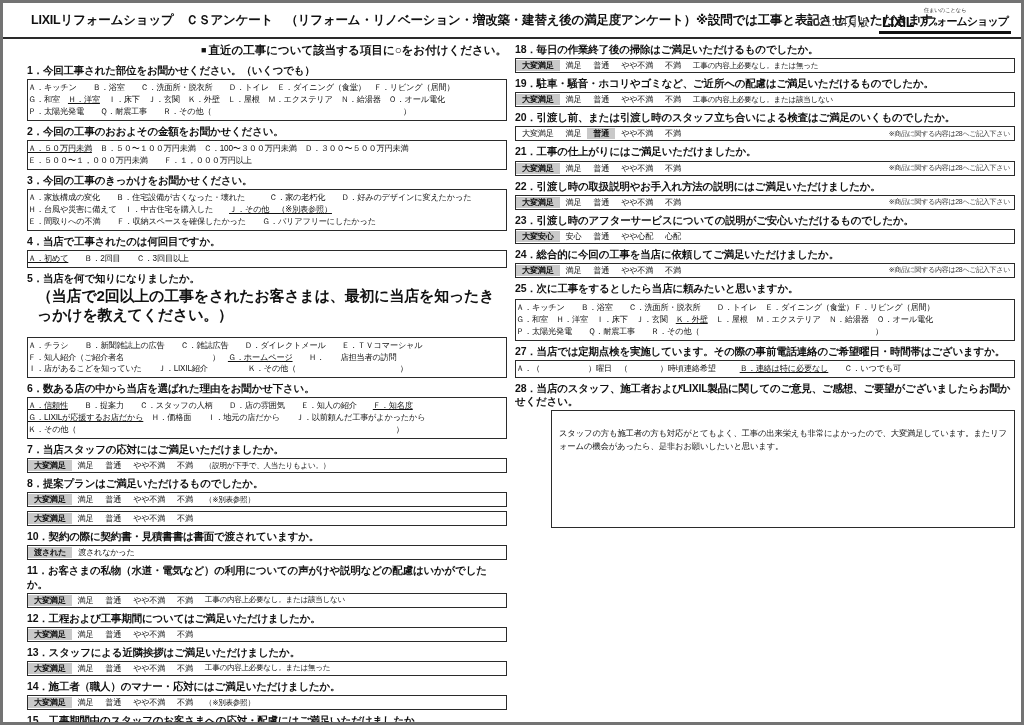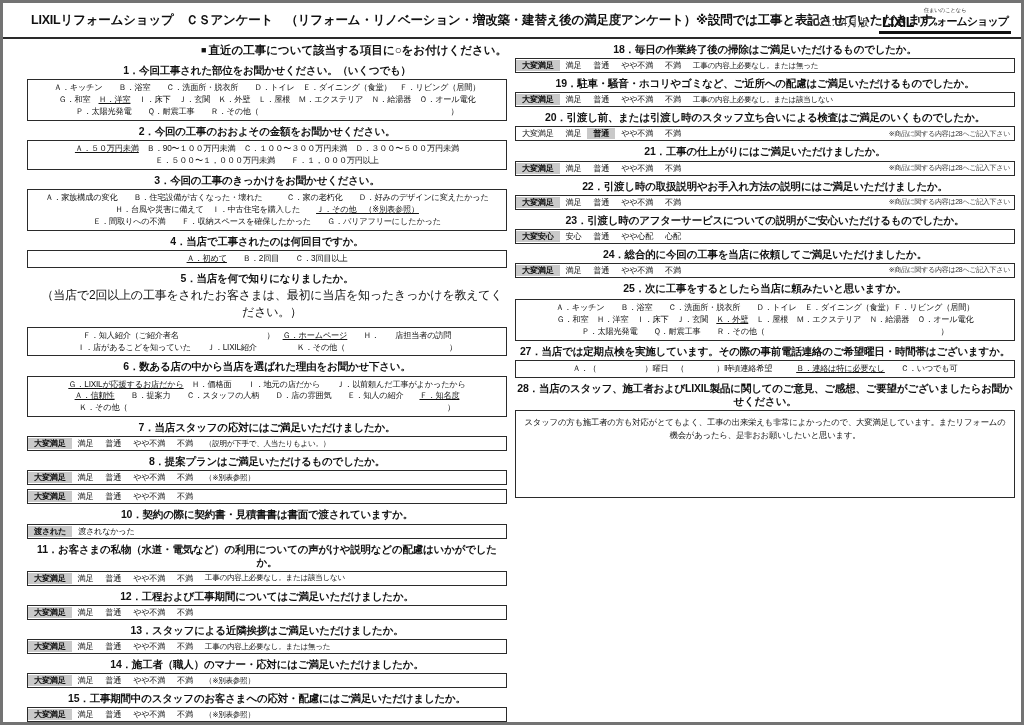--- a/index.html
+++ b/index.html
@@ -36,37 +36,37 @@
   .logo-bar{height:3px;background:#111;margin-top:1px;}
 
   
   .col{position:absolute;top:40px;}
   .col-l{left:24px;width:480px;}
   .col-r{left:512px;width:500px;}
 
   .lead{font-size:11.5px;font-weight:bold;margin:0 0 6px 0;text-align:right;}
   .lead .sq{font-size:9px;vertical-align:1px;margin-right:2px;}
 
-  .q{margin-bottom:4px;text-align:center;}
+  .q{margin-bottom:4px;}
   .q-t{font-size:10.5px;font-weight:bold;line-height:1.25;margin-bottom:2px;letter-spacing:-0.2px;}
-  .q-sub{font-size:12px;font-weight:normal;margin:1px 0 6px 10px;letter-spacing:-0.2px;}
-
-  .box{border:1px solid #2b2b2b;padding:2px 10px;box-sizing:border-box;}
+  .q-sub{font-size:15px;font-weight:bold;margin:1px 0 12px 10px;letter-spacing:-0.2px;}
+
+  .box{border:1px solid #2b2b2b;padding:2px 0;box-sizing:border-box;}
   .box .r{font-size:8.2px;line-height:1.45;letter-spacing:-0.2px;white-space:nowrap;overflow:hidden;}
   .ans{font-weight:normal;text-decoration:underline;}
 
   
   .scale{display:flex;align-items:center;border:1px solid #2b2b2b;height:15px;box-sizing:border-box;}
   .scale .cell{font-size:8.2px;padding:0 6px;white-space:nowrap;letter-spacing:-0.3px;}
   .scale .cell.sel{background:#c9c9c9;font-weight:bold;}
   .scale .cell.tiny{font-size:7px;color:#333;margin-left:auto;padding-right:4px;}
   .scale .cell.na{font-size:7.6px;}
 
-  .bigbox{border:1px solid #2b2b2b;height:88px;padding:5px 7px;box-sizing:border-box;
-          font-size:8.4px;line-height:1.55;letter-spacing:-0.2px;}
+  .bigbox{border:1px solid #2b2b2b;height:118px;padding:16px 7px;box-sizing:border-box;
+          font-size:8.4px;line-height:1.55;letter-spacing:-0.2px;margin-left:36px;}
 </style>
 </head>
 <body>
 
 <div id="sheet">
 
   <div class="hdr">
     <div class="hdr-title">LIXILリフォームショップ　ＣＳアンケート　（リフォーム・リノベーション・増改築・建替え後の満足度アンケート）※設問では工事と表記させていただきます。</div>
     <div class="hdr-date">2021.04月版</div>
     <div class="logo">
@@ -88,21 +88,21 @@
       <div class="box">
         <div class="r">Ａ．キッチン　　Ｂ．浴室　　Ｃ．洗面所・脱衣所　　Ｄ．トイレ　Ｅ．ダイニング（食堂）　Ｆ．リビング（居間）</div>
         <div class="r"><span>Ｇ．和室　</span><span class="ans">Ｈ．洋室</span><span>　Ｉ．床下　Ｊ．玄関　Ｋ．外壁　Ｌ．屋根　Ｍ．エクステリア　Ｎ．給湯器　Ｏ．オール電化</span></div>
         <div class="r">Ｐ．太陽光発電　　Ｑ．耐震工事　　Ｒ．その他（　　　　　　　　　　　　　　　　　　　　　　　　）</div>
       </div>
     </div>
 
     <div class="q">
       <div class="q-t">2．今回の工事のおおよその金額をお聞かせください。</div>
       <div class="box">
-        <div class="r"><span class="ans">Ａ．５０万円未満</span><span>　Ｂ．90〜１００万円未満　Ｃ．１００〜３００万円未満　Ｄ．３００〜５００万円未満</span></div>
+        <div class="r"><span class="ans">Ａ．５０万円未満</span><span>　Ｂ．５０〜１００万円未満　Ｃ．100〜３００万円未満　Ｄ．３００〜５００万円未満</span></div>
         <div class="r">Ｅ．５００〜１，０００万円未満　　Ｆ．１，０００万円以上</div>
       </div>
     </div>
 
     <div class="q">
       <div class="q-t">3．今回の工事のきっかけをお聞かせください。</div>
       <div class="box">
         <div class="r">Ａ．家族構成の変化　　Ｂ．住宅設備が古くなった・壊れた　　　Ｃ．家の老朽化　　Ｄ．好みのデザインに変えたかった</div>
         <div class="r"><span>Ｈ．台風や災害に備えて　Ｉ．中古住宅を購入した　　</span><span class="ans">Ｊ．その他　（※別表参照）</span></div>
         <div class="r">Ｅ．間取りへの不満　　Ｆ．収納スペースを確保したかった　　Ｇ．バリアフリーにしたかった</div>
@@ -113,30 +113,31 @@
       <div class="q-t">4．当店で工事されたのは何回目ですか。</div>
       <div class="box">
         <div class="r"><span class="ans">Ａ．初めて</span><span>　　Ｂ．2回目　　Ｃ．3回目以上</span></div>
       </div>
     </div>
 
     <div class="q">
       <div class="q-t">5．当店を何で知りになりましたか。</div>
       <div class="q-sub">（当店で2回以上の工事をされたお客さまは、最初に当店を知ったきっかけを教えてください。）</div>
       <div class="box">
+        <div class="r">Ａ．チラシ　　Ｂ．新聞雑誌上の広告　　Ｃ．雑誌広告　　Ｄ．ダイレクトメール　　Ｅ．ＴＶコマーシャル</div>
         <div class="r"><span>Ｆ．知人紹介（ご紹介者名　　　　　　　　　　　）　</span><span class="ans">Ｇ．ホームページ</span><span>　　Ｈ．　　店担当者の訪問</span></div>
         <div class="r">Ｉ．店があるこどを知っていた　　Ｊ．LIXIL紹介　　　　　Ｋ．その他（　　　　　　　　　　　　　）</div>
       </div>
     </div>
 
     <div class="q">
       <div class="q-t">6．数ある店の中から当店を選ばれた理由をお聞かせ下さい。</div>
       <div class="box">
+        <div class="r"><span class="ans">Ａ．信頼性</span><span>　　Ｂ．提案力　　Ｃ．スタッフの人柄　　Ｄ．店の雰囲気　　Ｅ．知人の紹介　　</span><span class="ans">Ｆ．知名度</span></div>
         <div class="r"><span class="ans">Ｇ．LIXILが応援するお店だから</span><span>　Ｈ．価格面　　Ｉ．地元の店だから　　Ｊ．以前頼んだ工事がよかったから</span></div>
-        <div class="r"><span class="ans">Ａ．信頼性</span><span>　　Ｂ．提案力　　Ｃ．スタッフの人柄　　Ｄ．店の雰囲気　　Ｅ．知人の紹介　　</span><span class="ans">Ｆ．知名度</span></div>
         <div class="r">Ｋ．その他（　　　　　　　　　　　　　　　　　　　　　　　　　　　　　　　　　　　　　　　　）</div>
       </div>
     </div>
 
     <div class="q">
       <div class="q-t">7．当店スタッフの応対にはご満足いただけましたか。</div>
       <div class="scale">
         <span class="cell sel">大変満足</span>
         <span class="cell">満足</span>
         <span class="cell">普通</span>

